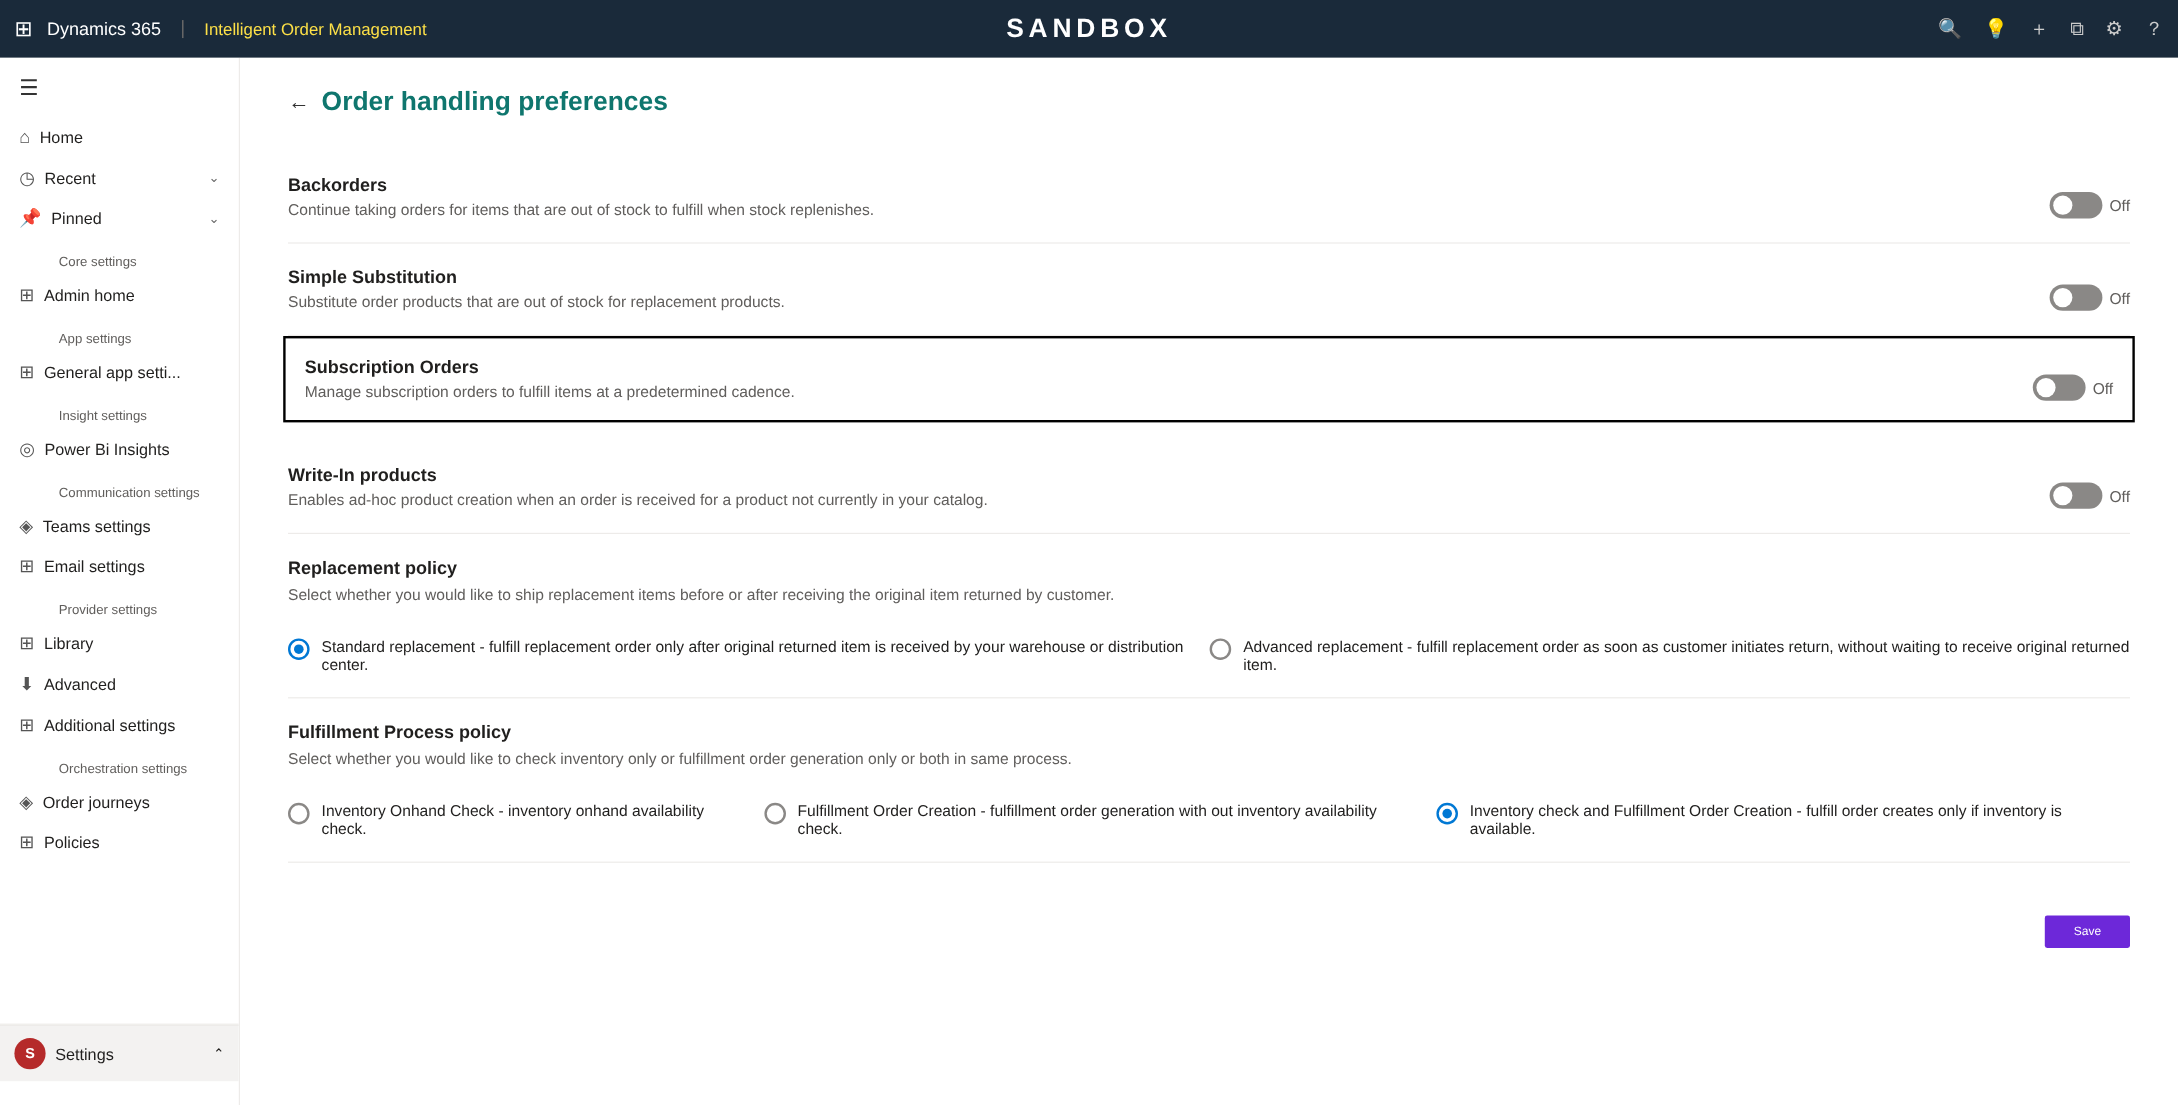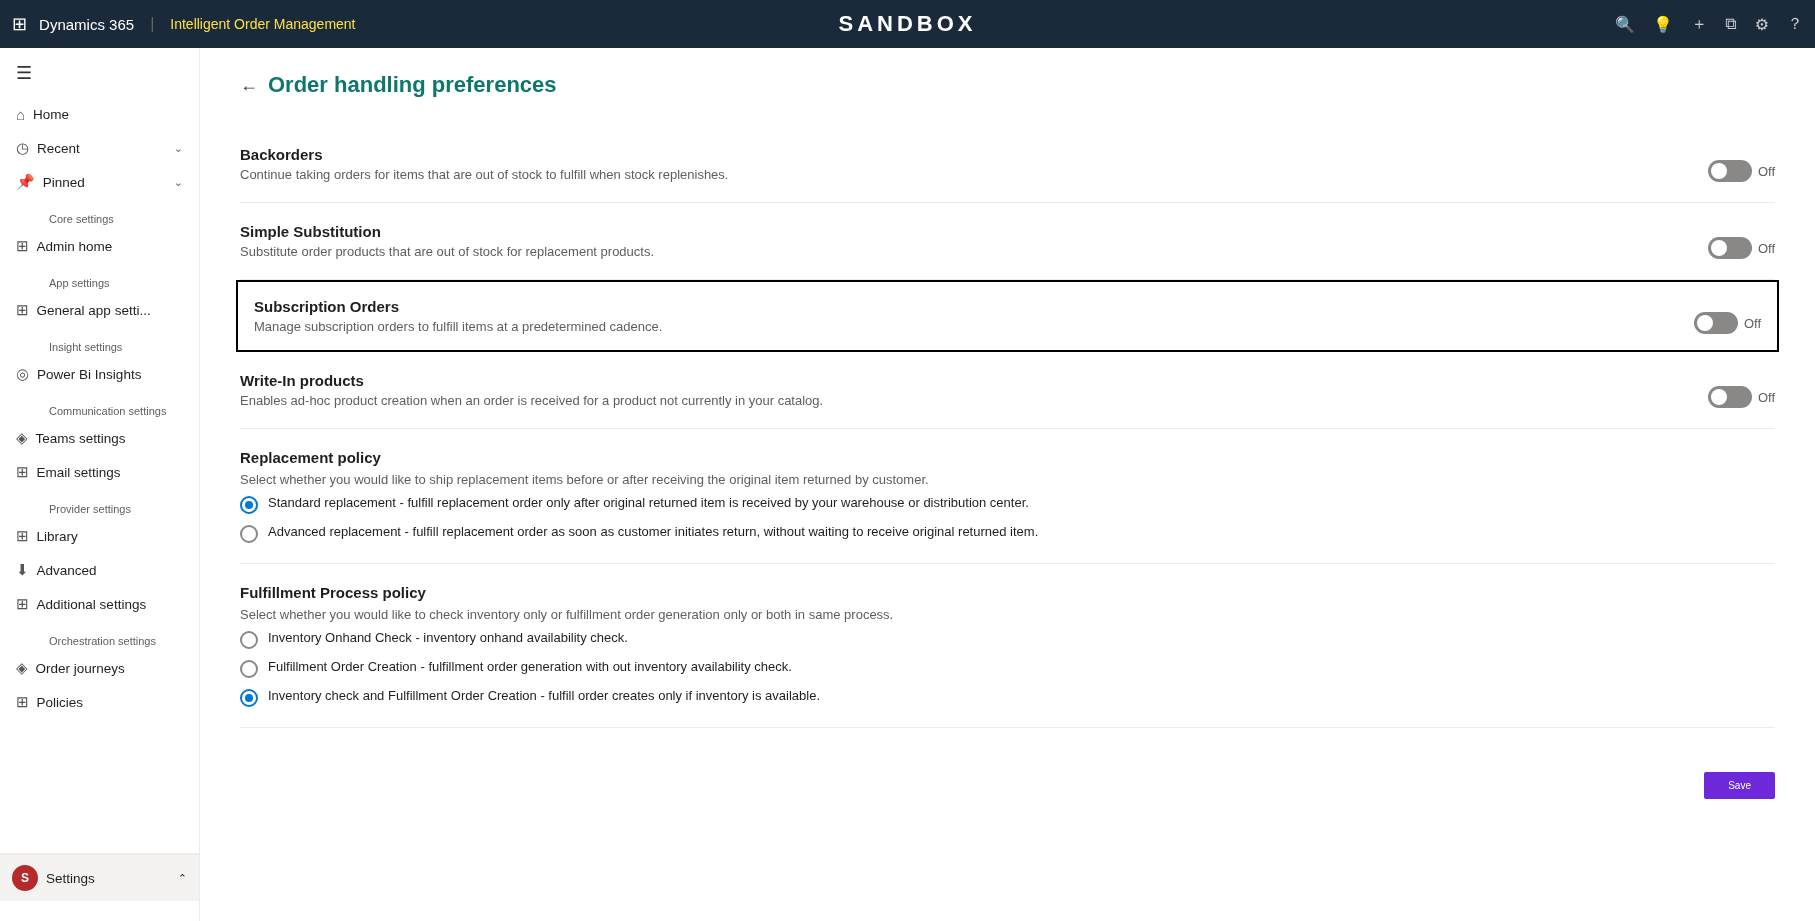--- a/index.html
+++ b/index.html
@@ -147,21 +147,21 @@
       height: 16px;
       background: white;
       border-radius: 50%;
       top: 3px;
       left: 3px;
       transition: left 0.2s;
     }
     .toggle-label { font-size: 13px; color: #605e5c; }
 
     
-    .radio-group { margin-top: 8px; display: flex; flex-direction: column; gap: 10px; }
+    .radio-group { margin-top: 28px; display: flex; gap: 10px; }
     .radio-option { display: flex; align-items: flex-start; gap: 10px; font-size: 13px; color: #201f1e; }
     .radio-btn {
       width: 18px;
       height: 18px;
       border-radius: 50%;
       border: 2px solid #8a8886;
       flex-shrink: 0;
       margin-top: 1px;
       position: relative;
       cursor: pointer;
@@ -337,21 +337,21 @@
           <div class="section-title">Simple Substitution</div>
           <div class="section-desc">Substitute order products that are out of stock for replacement products.</div>
         </div>
         <div class="toggle-wrap">
           <div class="toggle"></div>
           <span class="toggle-label">Off</span>
         </div>
       </div>
     </div>
 
-    <div style="border: 2px solid #000; padding: 16px; margin: 0 -4px 0 -4px;">
+    <div style="border: 2px solid #000; padding: 16px; margin: 0 -4px 16px -4px;">
       <div class="section-row">
         <div class="section-text">
           <div class="section-title">Subscription Orders</div>
           <div class="section-desc">Manage subscription orders to fulfill items at a predetermined cadence.</div>
         </div>
         <div class="toggle-wrap">
           <div class="toggle"></div>
           <span class="toggle-label">Off</span>
         </div>
       </div>

